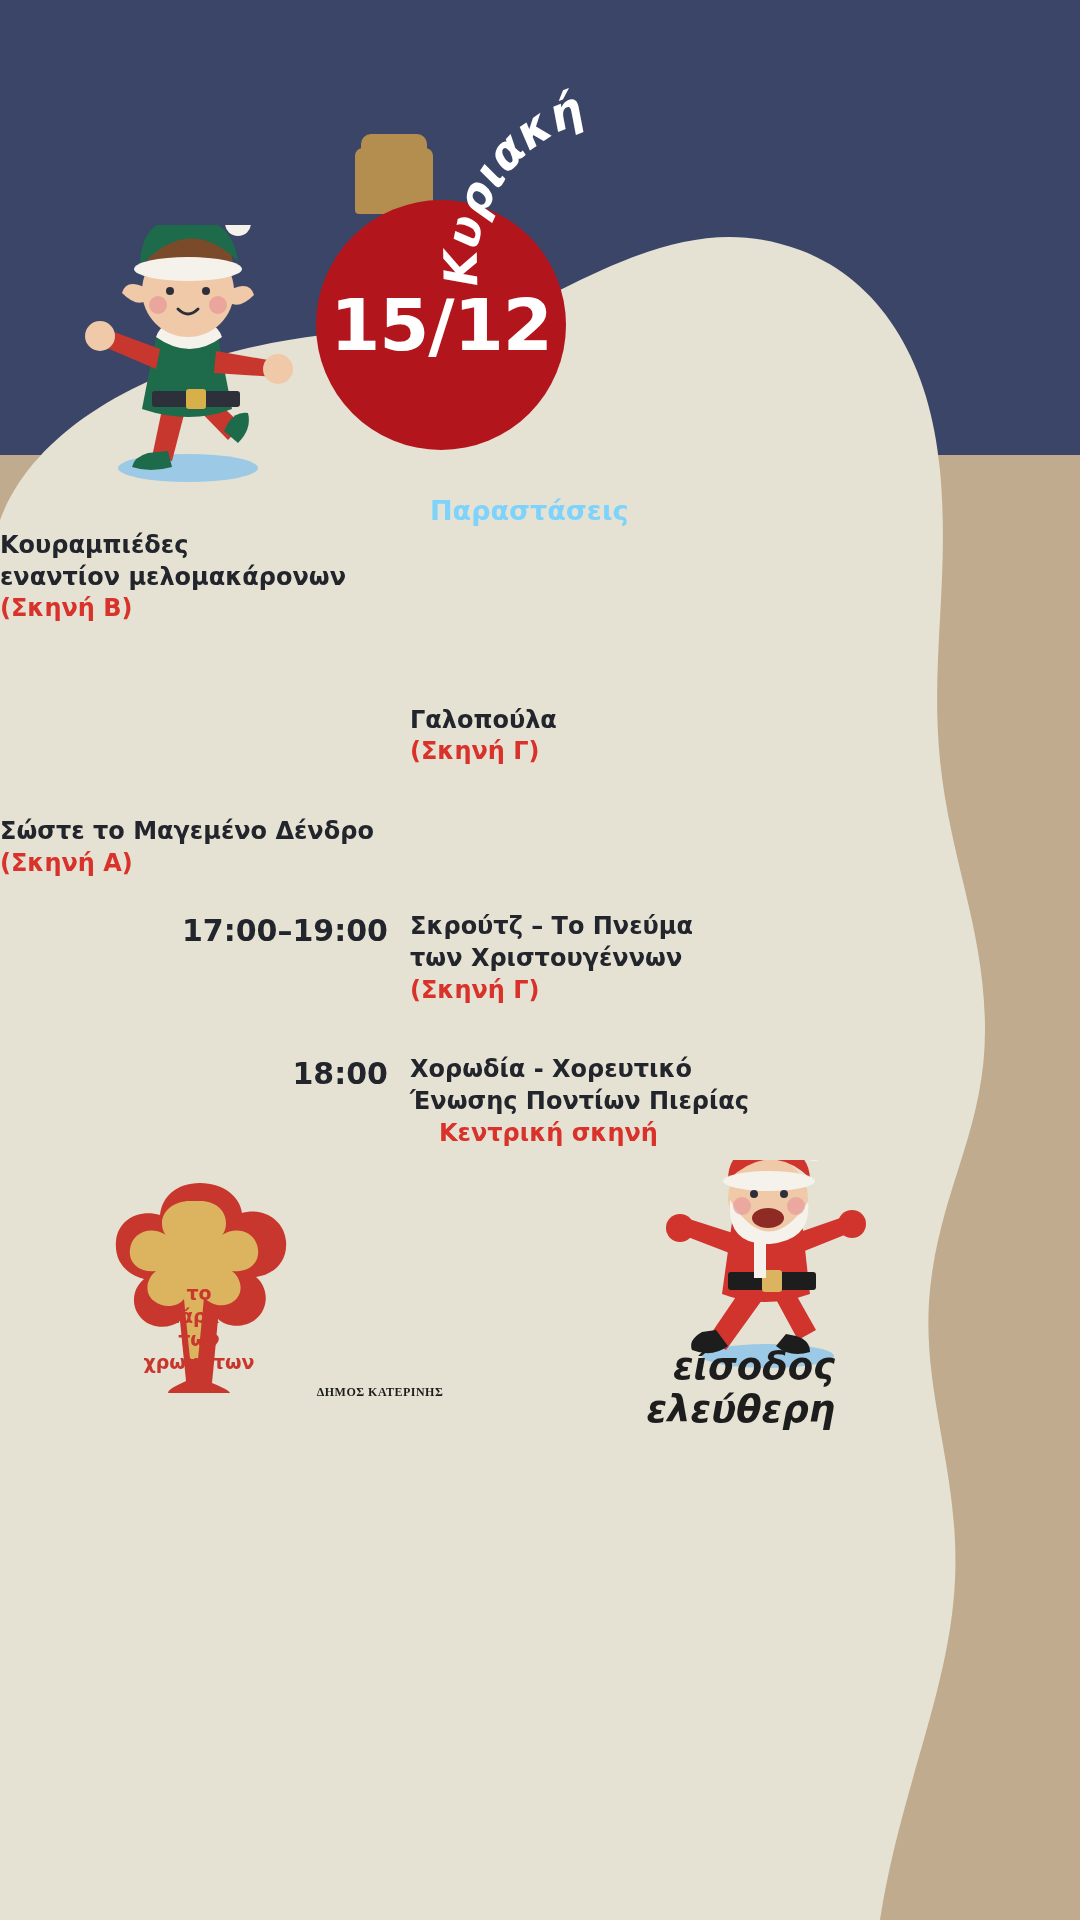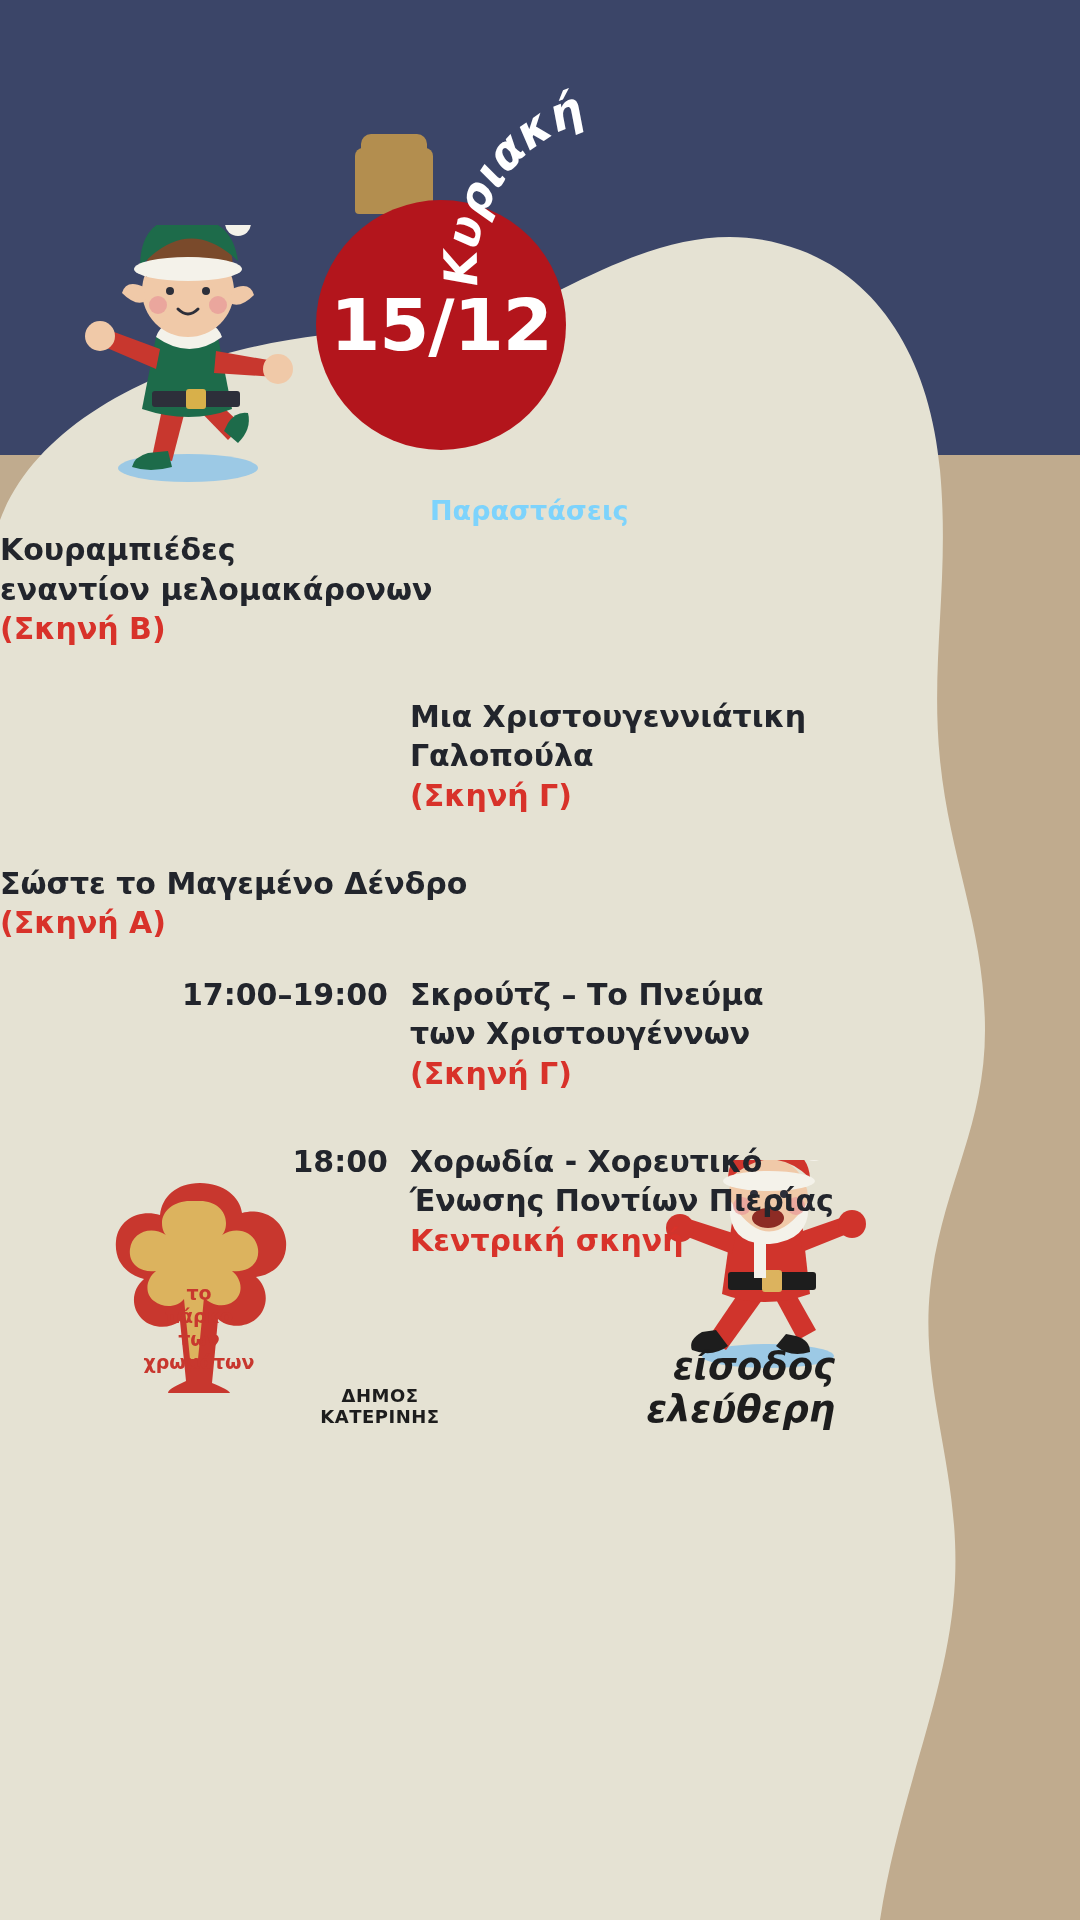--- a/index.html
+++ b/index.html
@@ -116,53 +116,55 @@
     text-align: right;
     padding-right: 22px;
     font-size: 30px;
     color: #22252c;
     font-weight: 600;
     line-height: 1.32;
     white-space: nowrap;
   }
   .row-body {
     width: 670px;
-    font-size: 30px;
+    font-size: 24px;
     color: #22252c;
     line-height: 1.32;
     font-weight: 600;
   }
   .row-body .stage {
     display: block;
     color: #d8322a;
     font-weight: 600;
   }
   .row-body .stage-central {
     display: block;
     color: #d8322a;
     font-weight: 600;
+    margin-left: 29px;
   }
   .spacer-sm { height: 26px; }
   .spacer-md { height: 42px; }
 
   
   .park-logo { position: absolute; left: 95px; top: 1175px; width: 210px; height: 225px; z-index: 8; }
   .park-logo svg { width: 100%; height: 100%; }
   .city-logo { position: absolute; left: 310px; top: 1235px; width: 140px; height: 160px; z-index: 8; }
   .city-logo svg { width: 100%; height: 100%; }
   .city-caption {
     position: absolute;
     left: 280px; top: 1385px;
     width: 200px;
     text-align: center;
-    font-size: 18px;
+    font-size: 12px;
     font-weight: bold;
     color: #1d1d1d;
     letter-spacing: 0.5px;
     z-index: 8;
+    font-family: Liberation Serif, serif;
   }
   .free-entry {
     position: absolute;
     left: 505px; top: 1345px;
     width: 330px;
     text-align: right;
     font-size: 37px;
     font-style: italic;
     font-weight: bold;
     color: #1d1d1d;
@@ -248,21 +250,21 @@
           <span>εναντίον μελομακάρονων</span>
           <span class="stage">(Σκηνή Β)</span>
         </div>
       </div>
 
       <div class="spacer-md"></div>
 
       <div class="row">
         <div class="row-time"></div>
         <div class="row-body">
-          <span>Μια Χριστουγεννιάτικη</span><br>
+          <br>
           <span>Γαλοπούλα</span>
           <span class="stage">(Σκηνή Γ)</span>
         </div>
       </div>
 
       <div class="spacer-md"></div>
 
       <div class="row">
         <div class="row-body">
           <span>Σώστε το Μαγεμένο Δένδρο</span>

